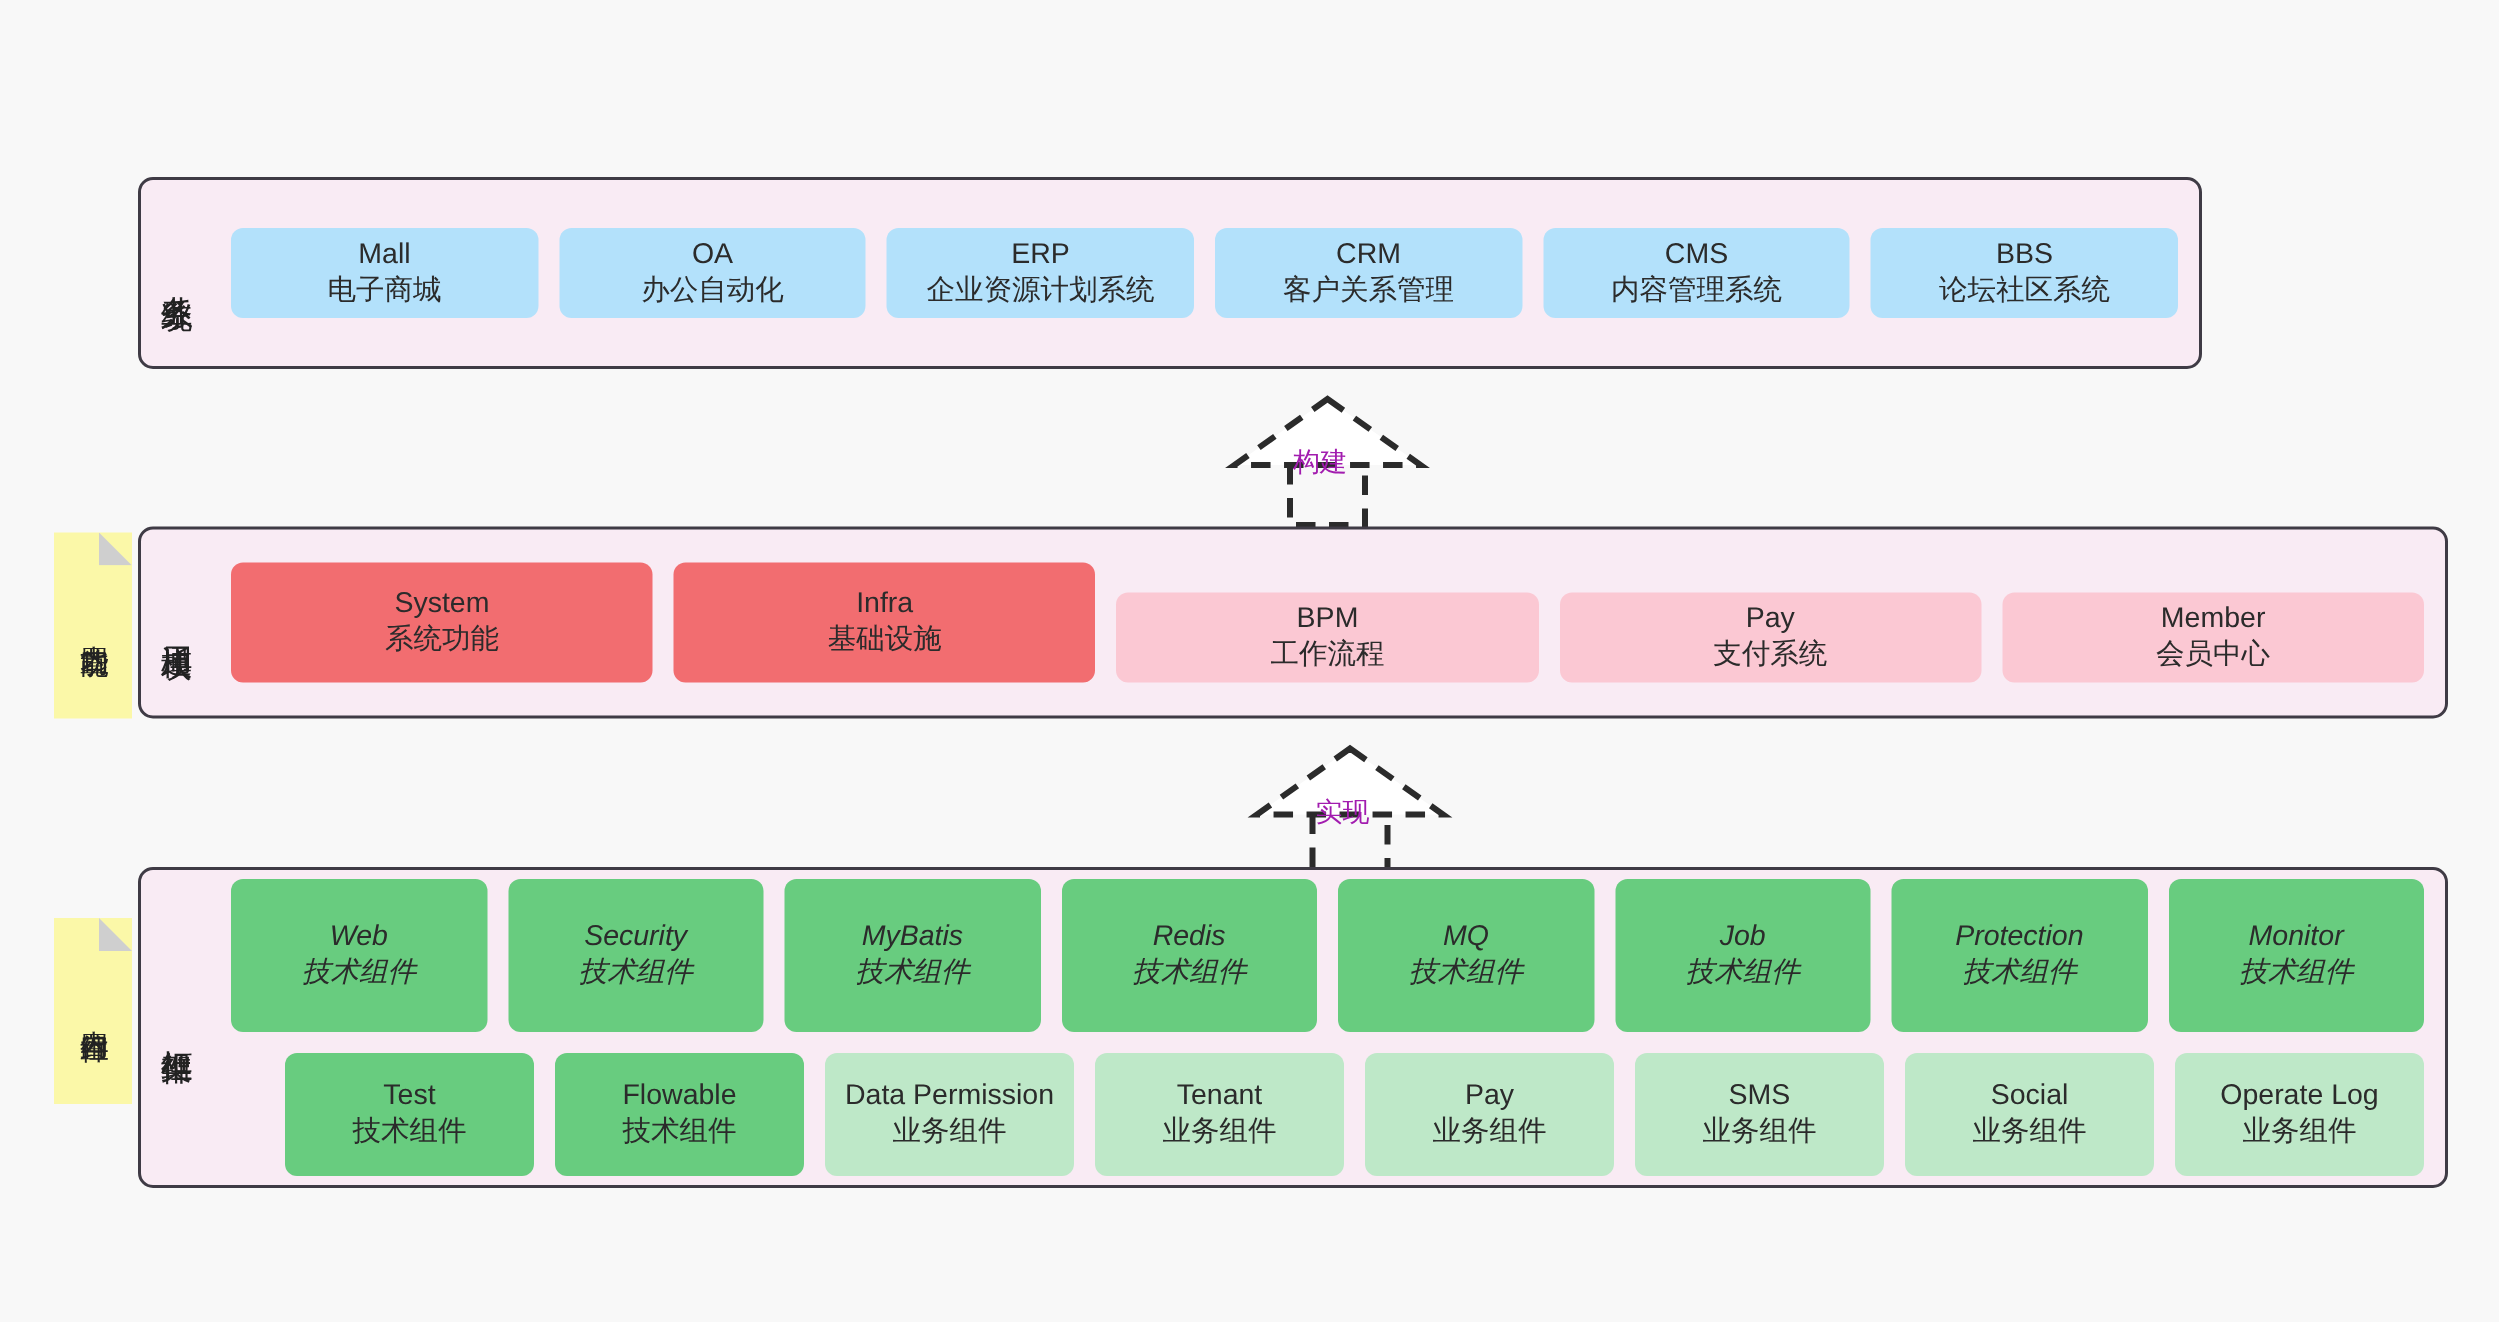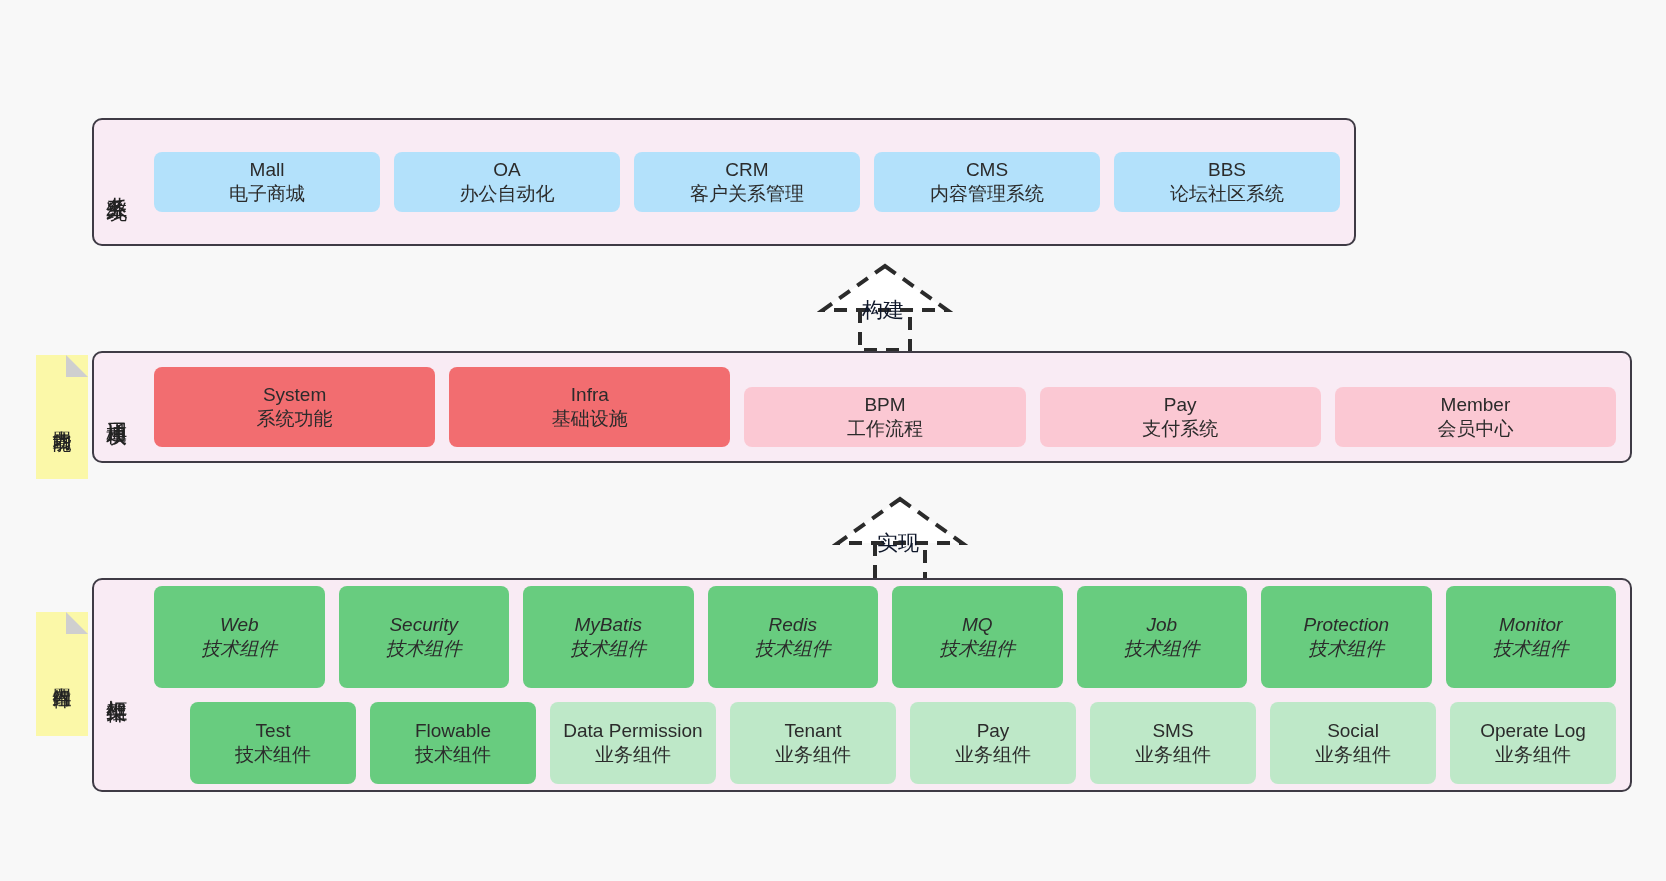--- a/index.html
+++ b/index.html
@@ -92,43 +92,47 @@
     width: 22px; height: 22px;
     background: #cfcfcf;
     clip-path: polygon(0 0, 100% 100%, 0 100%);
   }
 
   
   .connector { position: absolute; }
   .connector svg { display: block; overflow: visible; }
   .connector .clabel {
     position: absolute;
-    font-size: 21px;
-    color: #0f172a;
+    font-size: 18px;
+    color: #a21caf;
     background: transparent;
     white-space: nowrap;
     font-family: Liberation Mono, monospace;
   }
 </style>
 </head>
 <body>
 
 <div id="canvas">
 
-  <div class="layer" id="layer-business" style="left:92px; top:118px; width:1264px; height:128px;">
+  <div class="layer" id="layer-business" style="left:92px; top:118px; width:1376px; height:128px;">
     <div class="layer-title">业务系统</div>
     <div class="layer-body">
       <div class="row">
         <div class="card c-blue">
           <span class="t1">Mall</span>
           <span class="t2">电子商城</span>
         </div>
         <div class="card c-blue">
           <span class="t1">OA</span>
           <span class="t2">办公自动化</span>
+        </div>
+        <div class="card c-blue">
+          <span class="t1">ERP</span>
+          <span class="t2">企业资源计划系统</span>
         </div>
         <div class="card c-blue">
           <span class="t1">CRM</span>
           <span class="t2">客户关系管理</span>
         </div>
         <div class="card c-blue">
           <span class="t1">CMS</span>
           <span class="t2">内容管理系统</span>
         </div>
         <div class="card c-blue">
@@ -145,21 +149,21 @@
       <path d="M 55 48 L 55 88 L 105 88 L 105 48" fill="none" stroke="#2b2b2b" stroke-width="4" stroke-dasharray="13 9"></path>
     </svg>
     <span class="clabel" style="left:57px; top:34px;">构建</span>
   </div>
 
   <div class="note" style="left:36px; top:355px; width:52px; height:124px;">
     <span class="fold"></span>
     <span>内置功能</span>
   </div>
 
-  <div class="layer" id="layer-common" style="left:92px; top:351px; width:1540px; height:112px;">
+  <div class="layer" id="layer-common" style="left:92px; top:351px; width:1540px; height:128px;">
     <div class="layer-title">通用模块</div>
     <div class="layer-body">
       <div class="row">
         <div class="card c-red">
           <span class="t1">System</span>
           <span class="t2">系统功能</span>
         </div>
         <div class="card c-red">
           <span class="t1">Infra</span>
           <span class="t2">基础设施</span>

